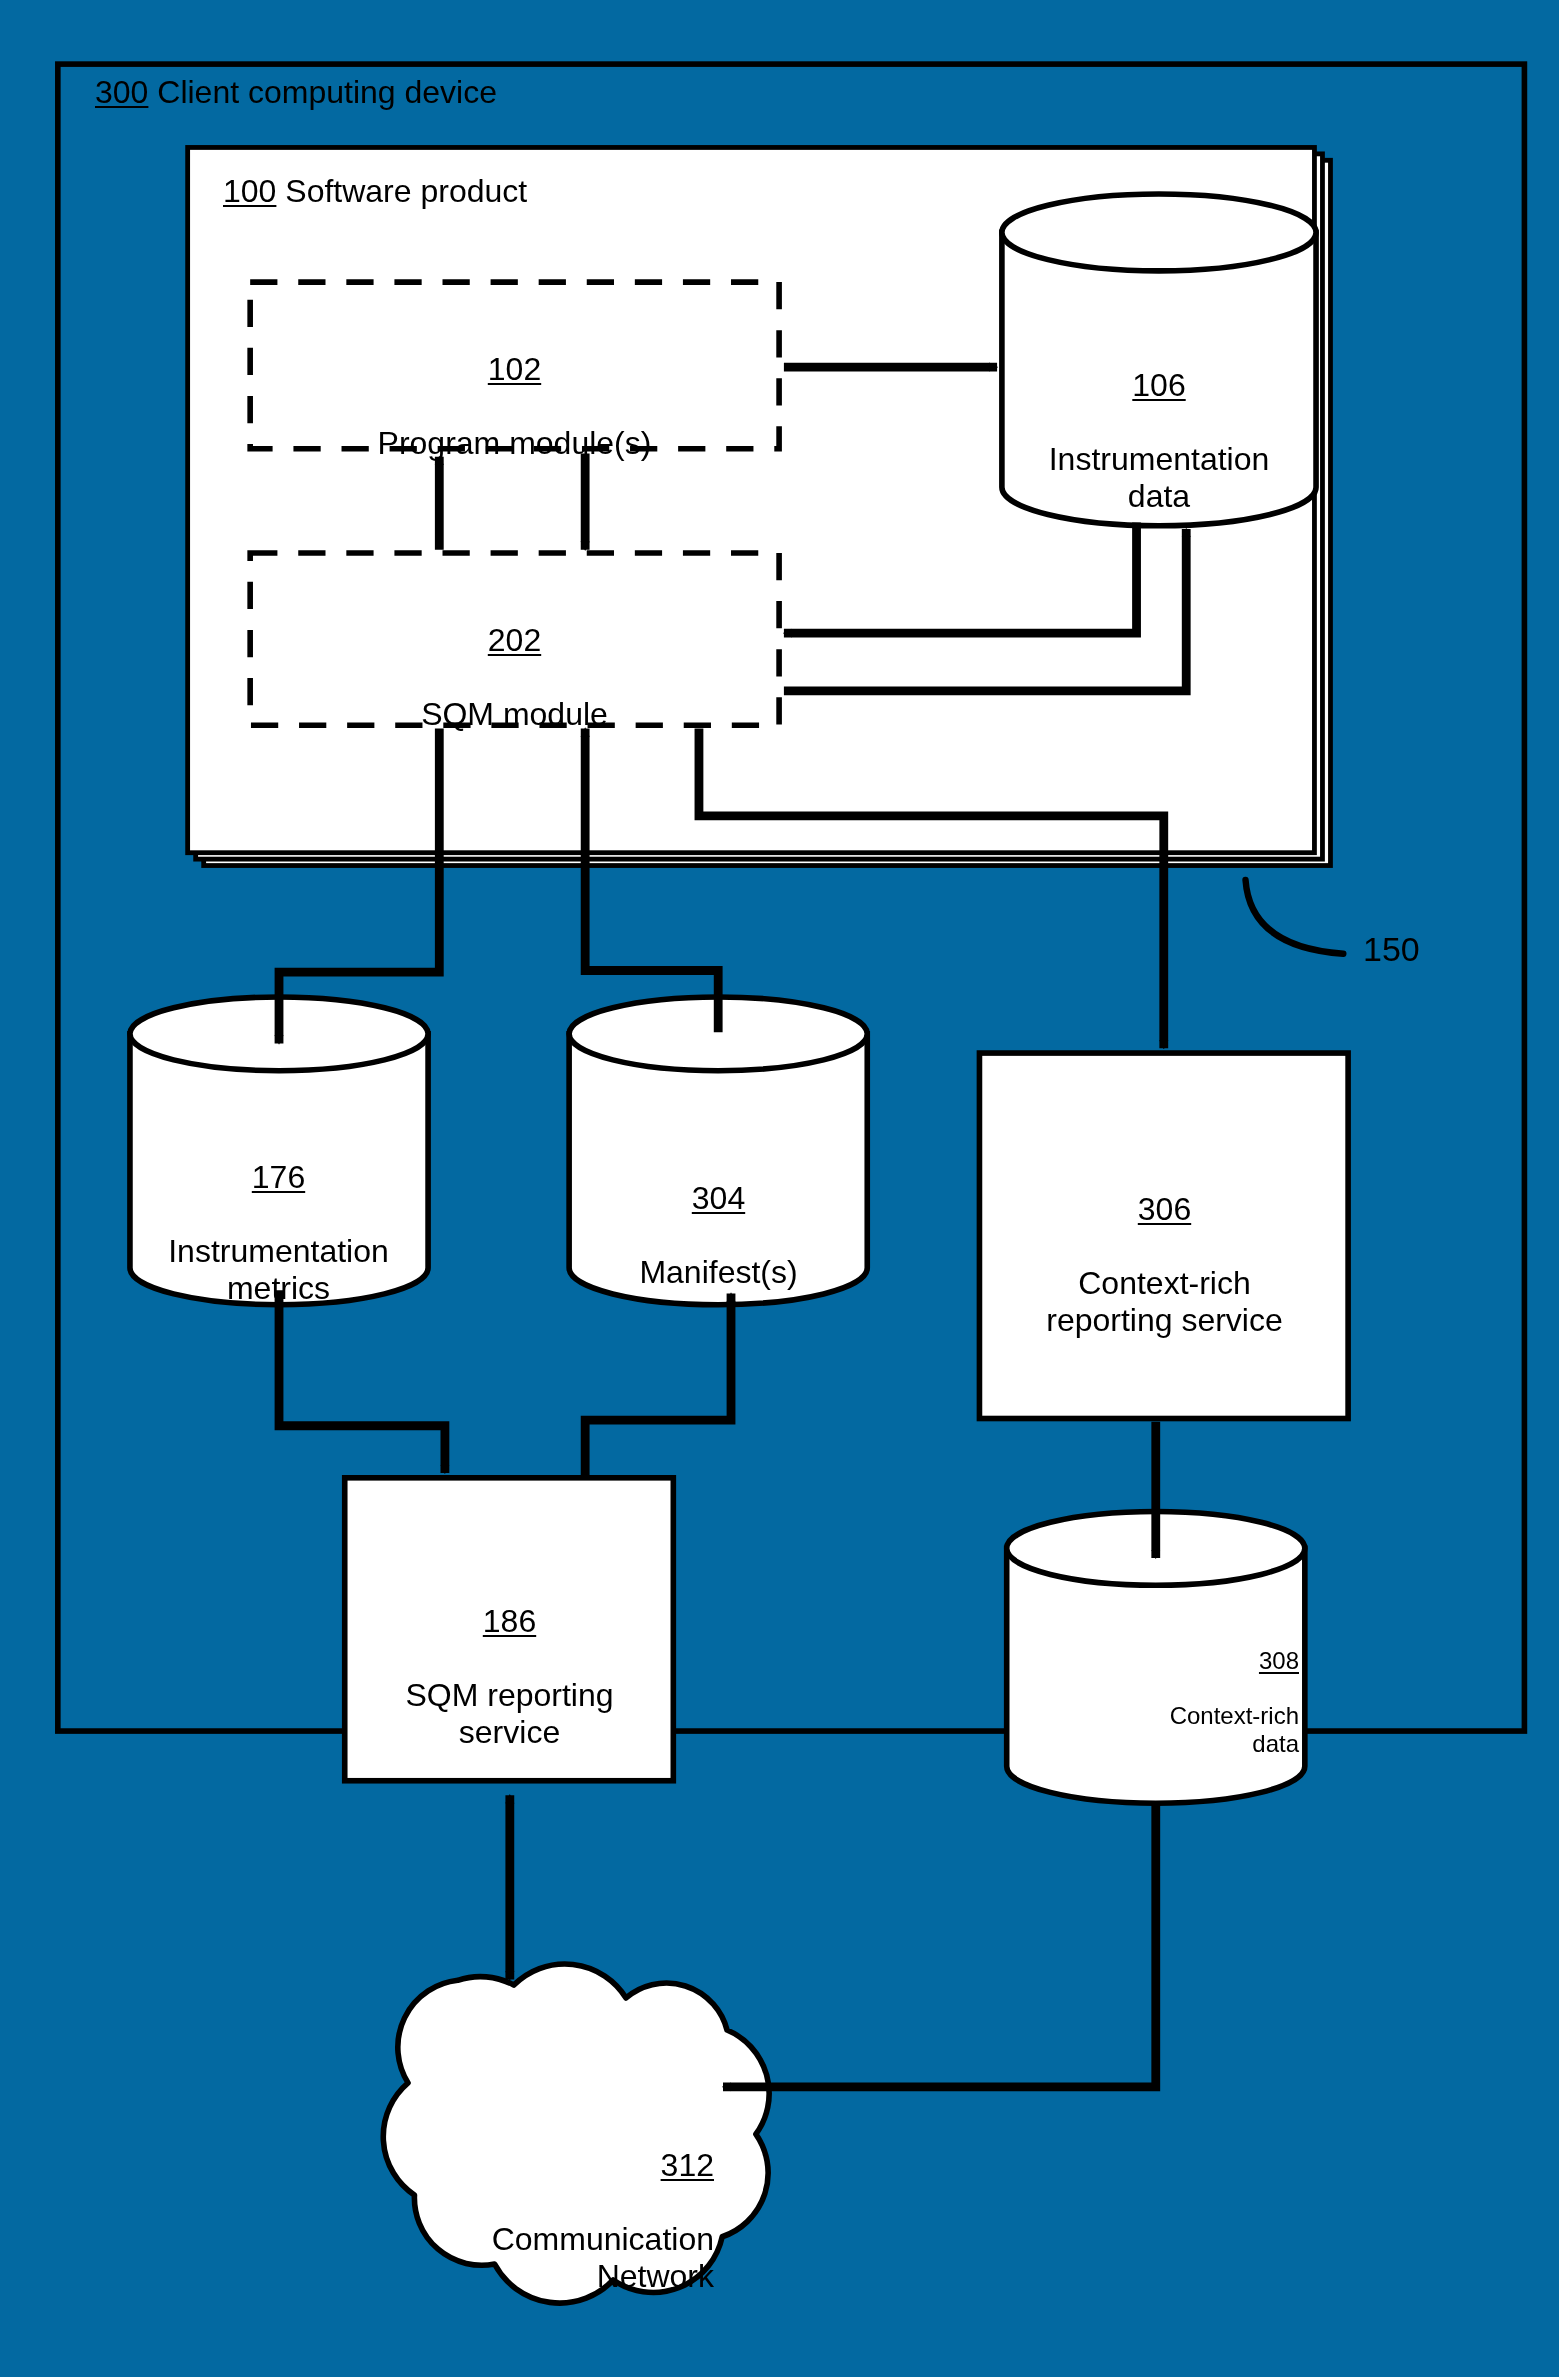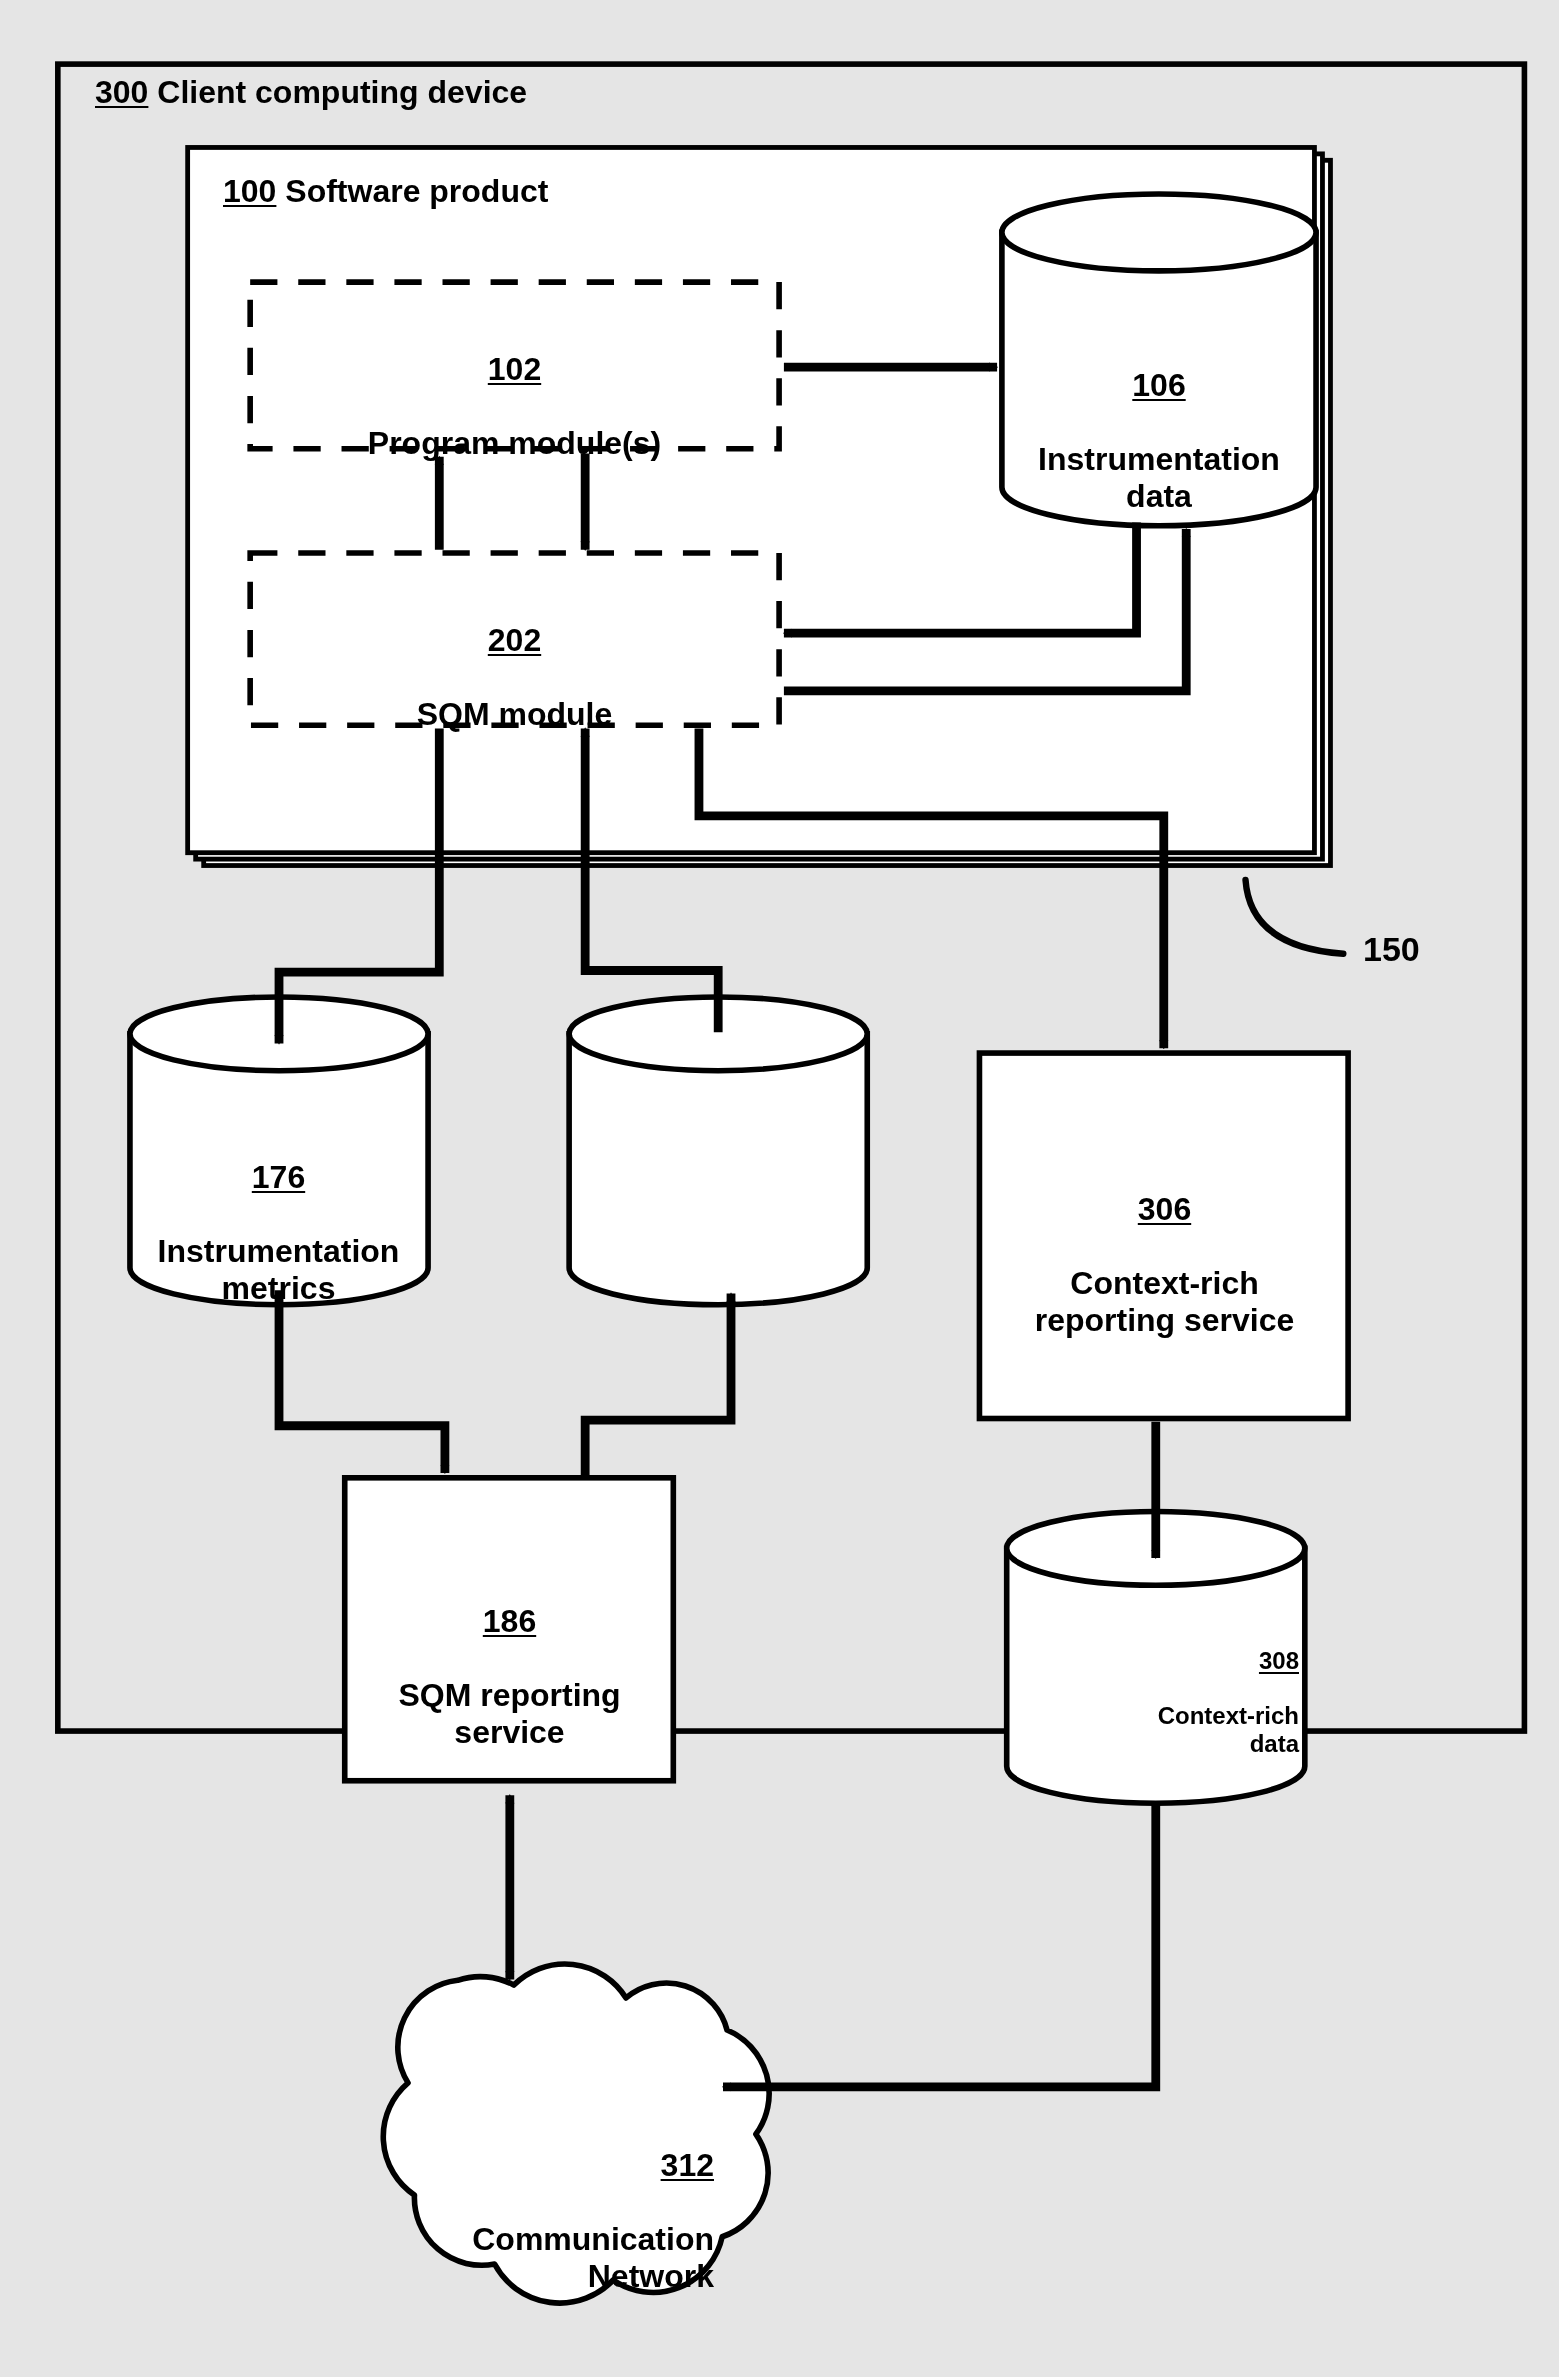--- a/index.html
+++ b/index.html
@@ -7,23 +7,22 @@
     padding: 0;
     background: #ffffff;
   }
   body {
     font-family: "Liberation Sans", sans-serif;
   }
   #figure-root {
     position: relative;
     width: 1559px;
     height: 2377px;
-    background: #e5e5e5;
+    background: #0369a1;
     overflow: hidden;
-    font-weight: bold;
   }
   #figure-svg {
     position: absolute;
     left: 0;
     top: 0;
     width: 1559px;
     height: 2377px;
     display: block;
   }
   .node-label {
@@ -169,20 +168,24 @@
     <span class="ref-num">202</span>
     <span>SQM module</span>
   </div>
 
   <div class="node-label" style="left:123px; top:1122px; width:311px; font-size:32px;">
     <span class="ref-num">176</span>
     <span>Instrumentation
 metrics</span>
   </div>
 
+  <div class="node-label" style="left:563px; top:1143px; width:311px; font-size:32px;">
+    <span class="ref-num">304</span>
+    <span>Manifest(s)</span>
+  </div>
 
   <div class="node-label" style="left:980px; top:1154px; width:369px; font-size:32px;">
     <span class="ref-num">306</span>
     <span>Context-rich
 reporting service</span>
   </div>
 
   <div class="node-label" style="left:345px; top:1566px; width:329px; font-size:32px;">
     <span class="ref-num">186</span>
     <span>SQM reporting

